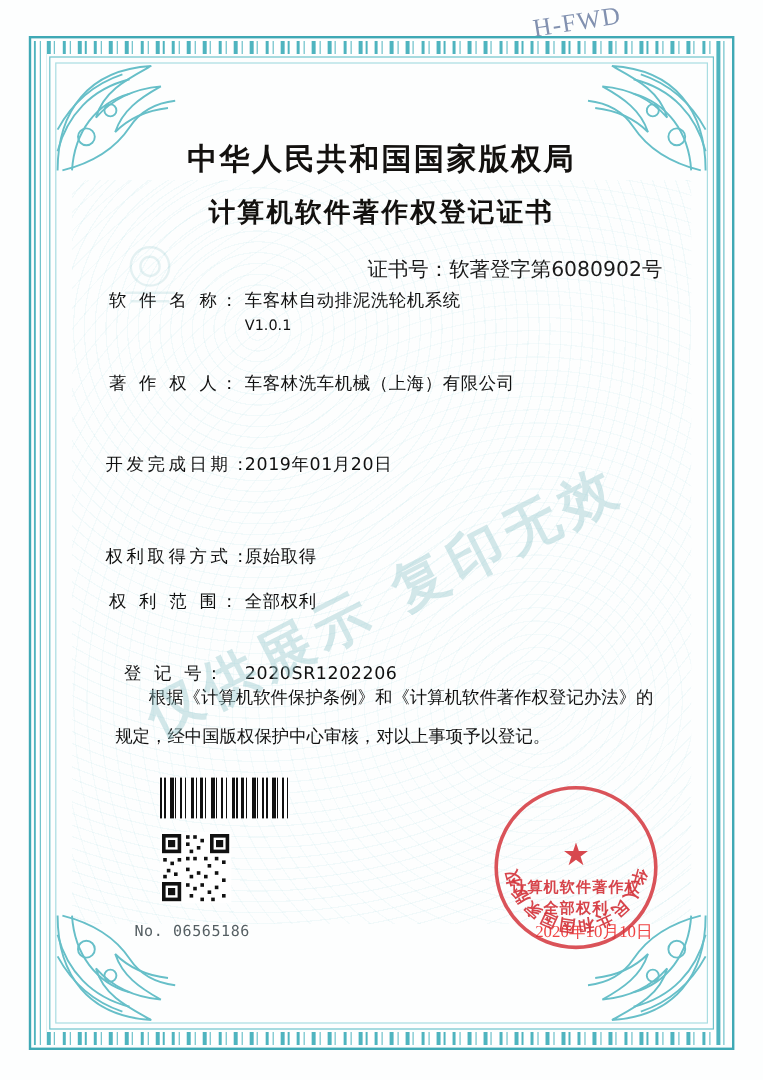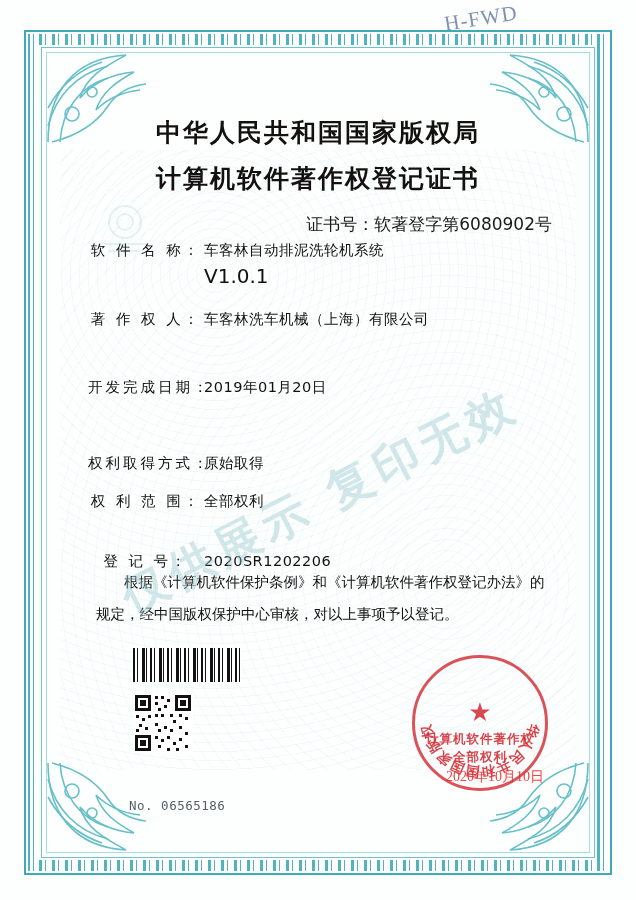--- a/index.html
+++ b/index.html
@@ -119,21 +119,21 @@
     font-weight: bold;
     color: #13110f;
     letter-spacing: 2px;
   }
   .title2 {
     position: absolute;
     left: 0; right: 0;
     top: 162px;
     text-align: center;
     font-family: Liberation Serif, serif;
-    font-size: 25px;
+    font-size: 22px;
     font-weight: bold;
     color: #13110f;
     letter-spacing: 2px;
   }
 
   .cert-no {
     position: absolute;
     right: 84px;
     top: 213px;
     font-family: "DejaVu Sans", "Liberation Sans", sans-serif;
@@ -156,21 +156,21 @@
     width: 116px;
     letter-spacing: 3px;
   }
   .field .val {
     letter-spacing: .5px;
   }
   .subval {
     position: absolute;
     left: 204px;
     font-family: "DejaVu Sans", "Liberation Sans", sans-serif;
-    font-size: 20px;
+    font-size: 12px;
     color: #111;
   }
 
   .para {
     position: absolute;
     left: 96px;
     width: 460px;
     font-family: "DejaVu Sans", "Liberation Sans", sans-serif;
     font-size: 14.5px;
     color: #111;
@@ -210,27 +210,26 @@
   .qr {
     position: absolute;
     left: 133px;
     top: 693px;
     width: 60px;
     height: 60px;
   }
 
   .serial {
     position: absolute;
-    left: 129px;
+    left: 112px;
     top: 768px;
     font-family: "DejaVu Sans Mono", "Liberation Mono", monospace;
     font-size: 12.5px;
     color: #555f63;
     letter-spacing: .5px;
-    margin-top: 30px;
   }
   .issue-date {
     position: absolute;
     right: 92px;
     top: 768px;
     font-family: Liberation Serif, serif;
     font-size: 14px;
     color: #ef4444;
     text-align: center;
   }

